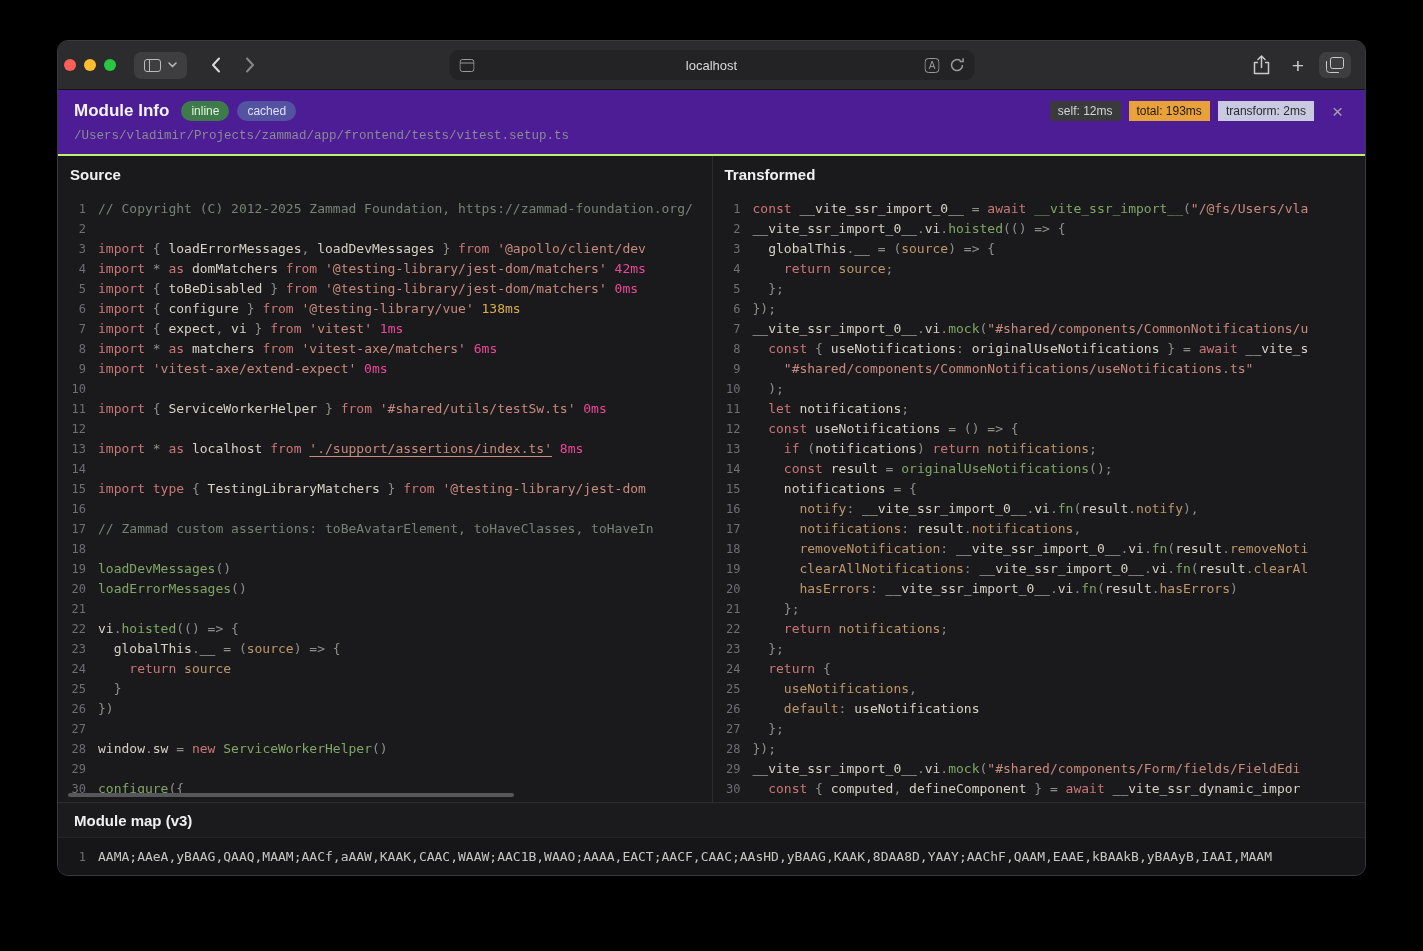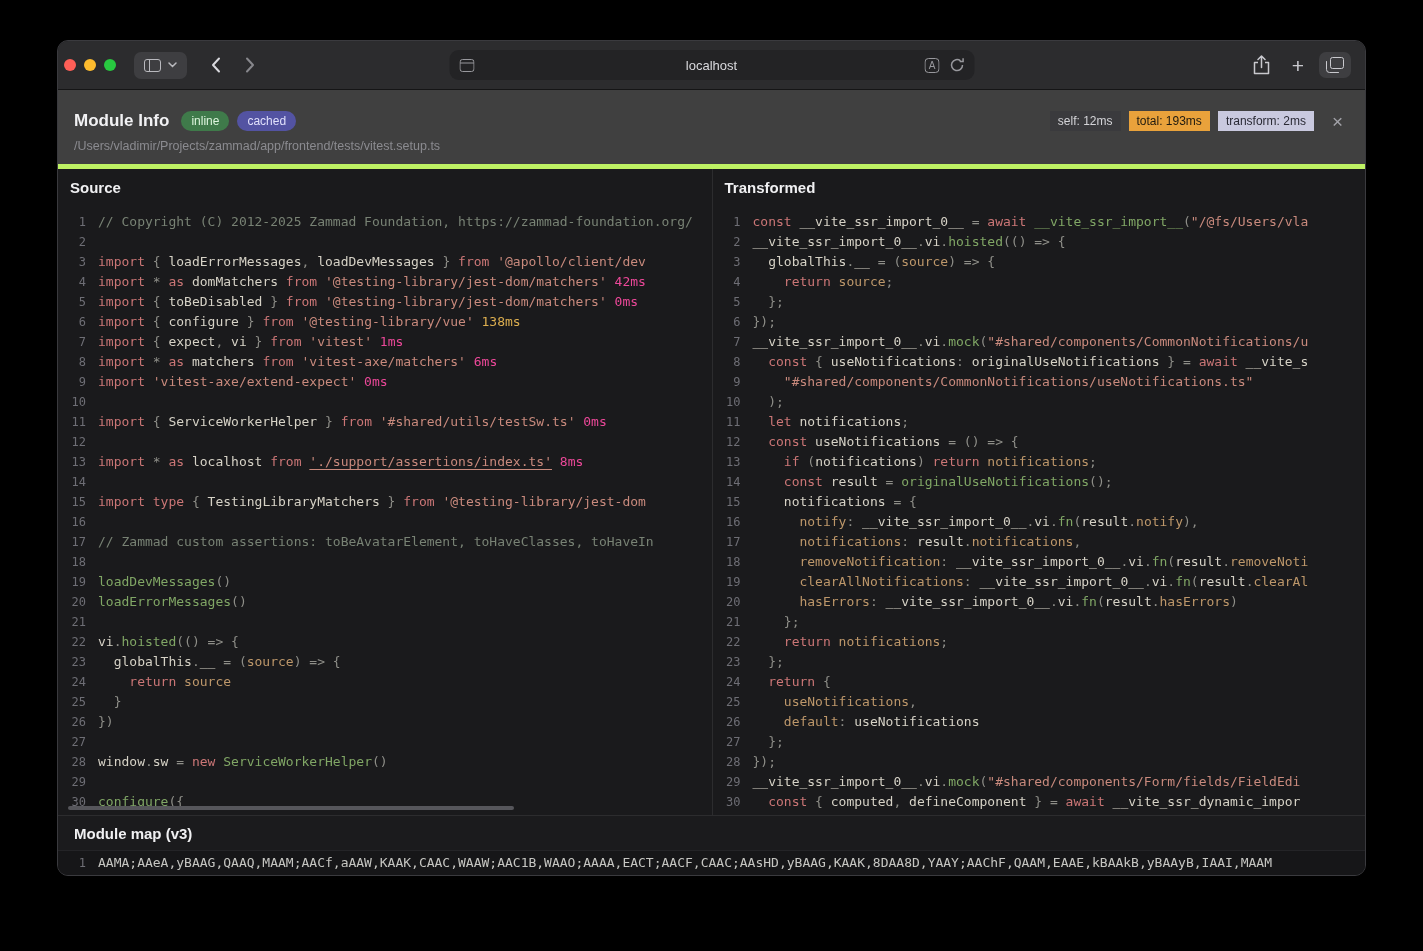--- a/index.html
+++ b/index.html
@@ -19,33 +19,33 @@
   .url-bar{position:absolute;left:50%;top:9px;transform:translateX(-50%);width:525px;height:30px;background:#232325;border-radius:9px;display:flex;align-items:center;padding:0 10px;box-sizing:border-box;cursor:text;}
   .url-text{position:absolute;left:0;right:0;text-align:center;color:#dadade;font-size:13px;pointer-events:none;}
   .url-right{position:absolute;right:10px;display:flex;gap:10px;align-items:center;}
   .url-left{display:flex;align-items:center;}
   .right-btns{position:absolute;right:14px;top:0;height:48px;display:flex;align-items:center;gap:8px;}
   .icon-btn{background:none;border:none;cursor:pointer;display:flex;align-items:center;justify-content:center;padding:5px 7px;border-radius:7px;}
   .icon-btn.boxed{background:#3e3e41;}
   .plus-btn{color:#c9c9ce;font-size:21px;line-height:1;font-weight:300;}
 
   
-  .module-header{flex:none;background:#404040;padding:21px 20px 11px 16px;border-bottom:5px solid #bef264;}
+  .module-header{flex:none;background:#4c1d95;padding:11px 20px 11px 16px;border-bottom:2px solid #bef264;}
   .title-row{display:flex;align-items:center;}
   .page-title{font-size:17px;font-weight:600;color:#f2f2f4;margin:0 12px 0 0;}
   .badge{font-size:12px;padding:3px 10px;border-radius:999px;margin-right:8px;line-height:1.2;}
   .badge-inline{background:#3f7a4a;color:#ddf5dd;}
   .badge-cached{background:#5353a2;color:#e0e0fb;}
   .spacer{flex:1;}
   .timing{font-size:12px;padding:3px 8px;border-radius:0;margin-left:8px;line-height:1.2;}
   .timing-self{background:#3a3a3d;color:#d4d4d8;}
   .timing-total{background:#e9a23b;color:#1e1a10;}
   .timing-transform{background:#c9c9df;color:#2a2a35;}
   .close-btn{background:none;border:none;color:#a2a2a8;font-size:19px;line-height:1;margin-left:16px;cursor:pointer;padding:0 2px;}
-  .module-path{margin-top:8px;font-family:Liberation Sans, sans-serif;font-size:12.5px;color:#8b8b90;}
+  .module-path{margin-top:8px;font-family:Liberation Mono, monospace;font-size:12.5px;color:#8b8b90;}
 
   
   .panels{flex:none;display:flex;background:#1a1a1c;border-bottom:1px solid #2c2c2e;justify-content:center;}
   .panel{width:50%;box-sizing:border-box;position:relative;}
   .panel+.panel{border-left:1px solid #2c2c2e;}
   .panel-h{height:36px;display:flex;align-items:center;padding:0 12px;font-size:15px;font-weight:700;color:#f0f0f2;}
   .code{height:603px;overflow:hidden;padding-top:7px;}
   .code-line{display:flex;height:20px;line-height:20px;font-family:"DejaVu Sans Mono",monospace;font-size:13px;white-space:pre;}
   .ln{flex:none;width:28px;text-align:right;color:#6e6e75;font-size:12px;}
   .lc{padding-left:12px;}

